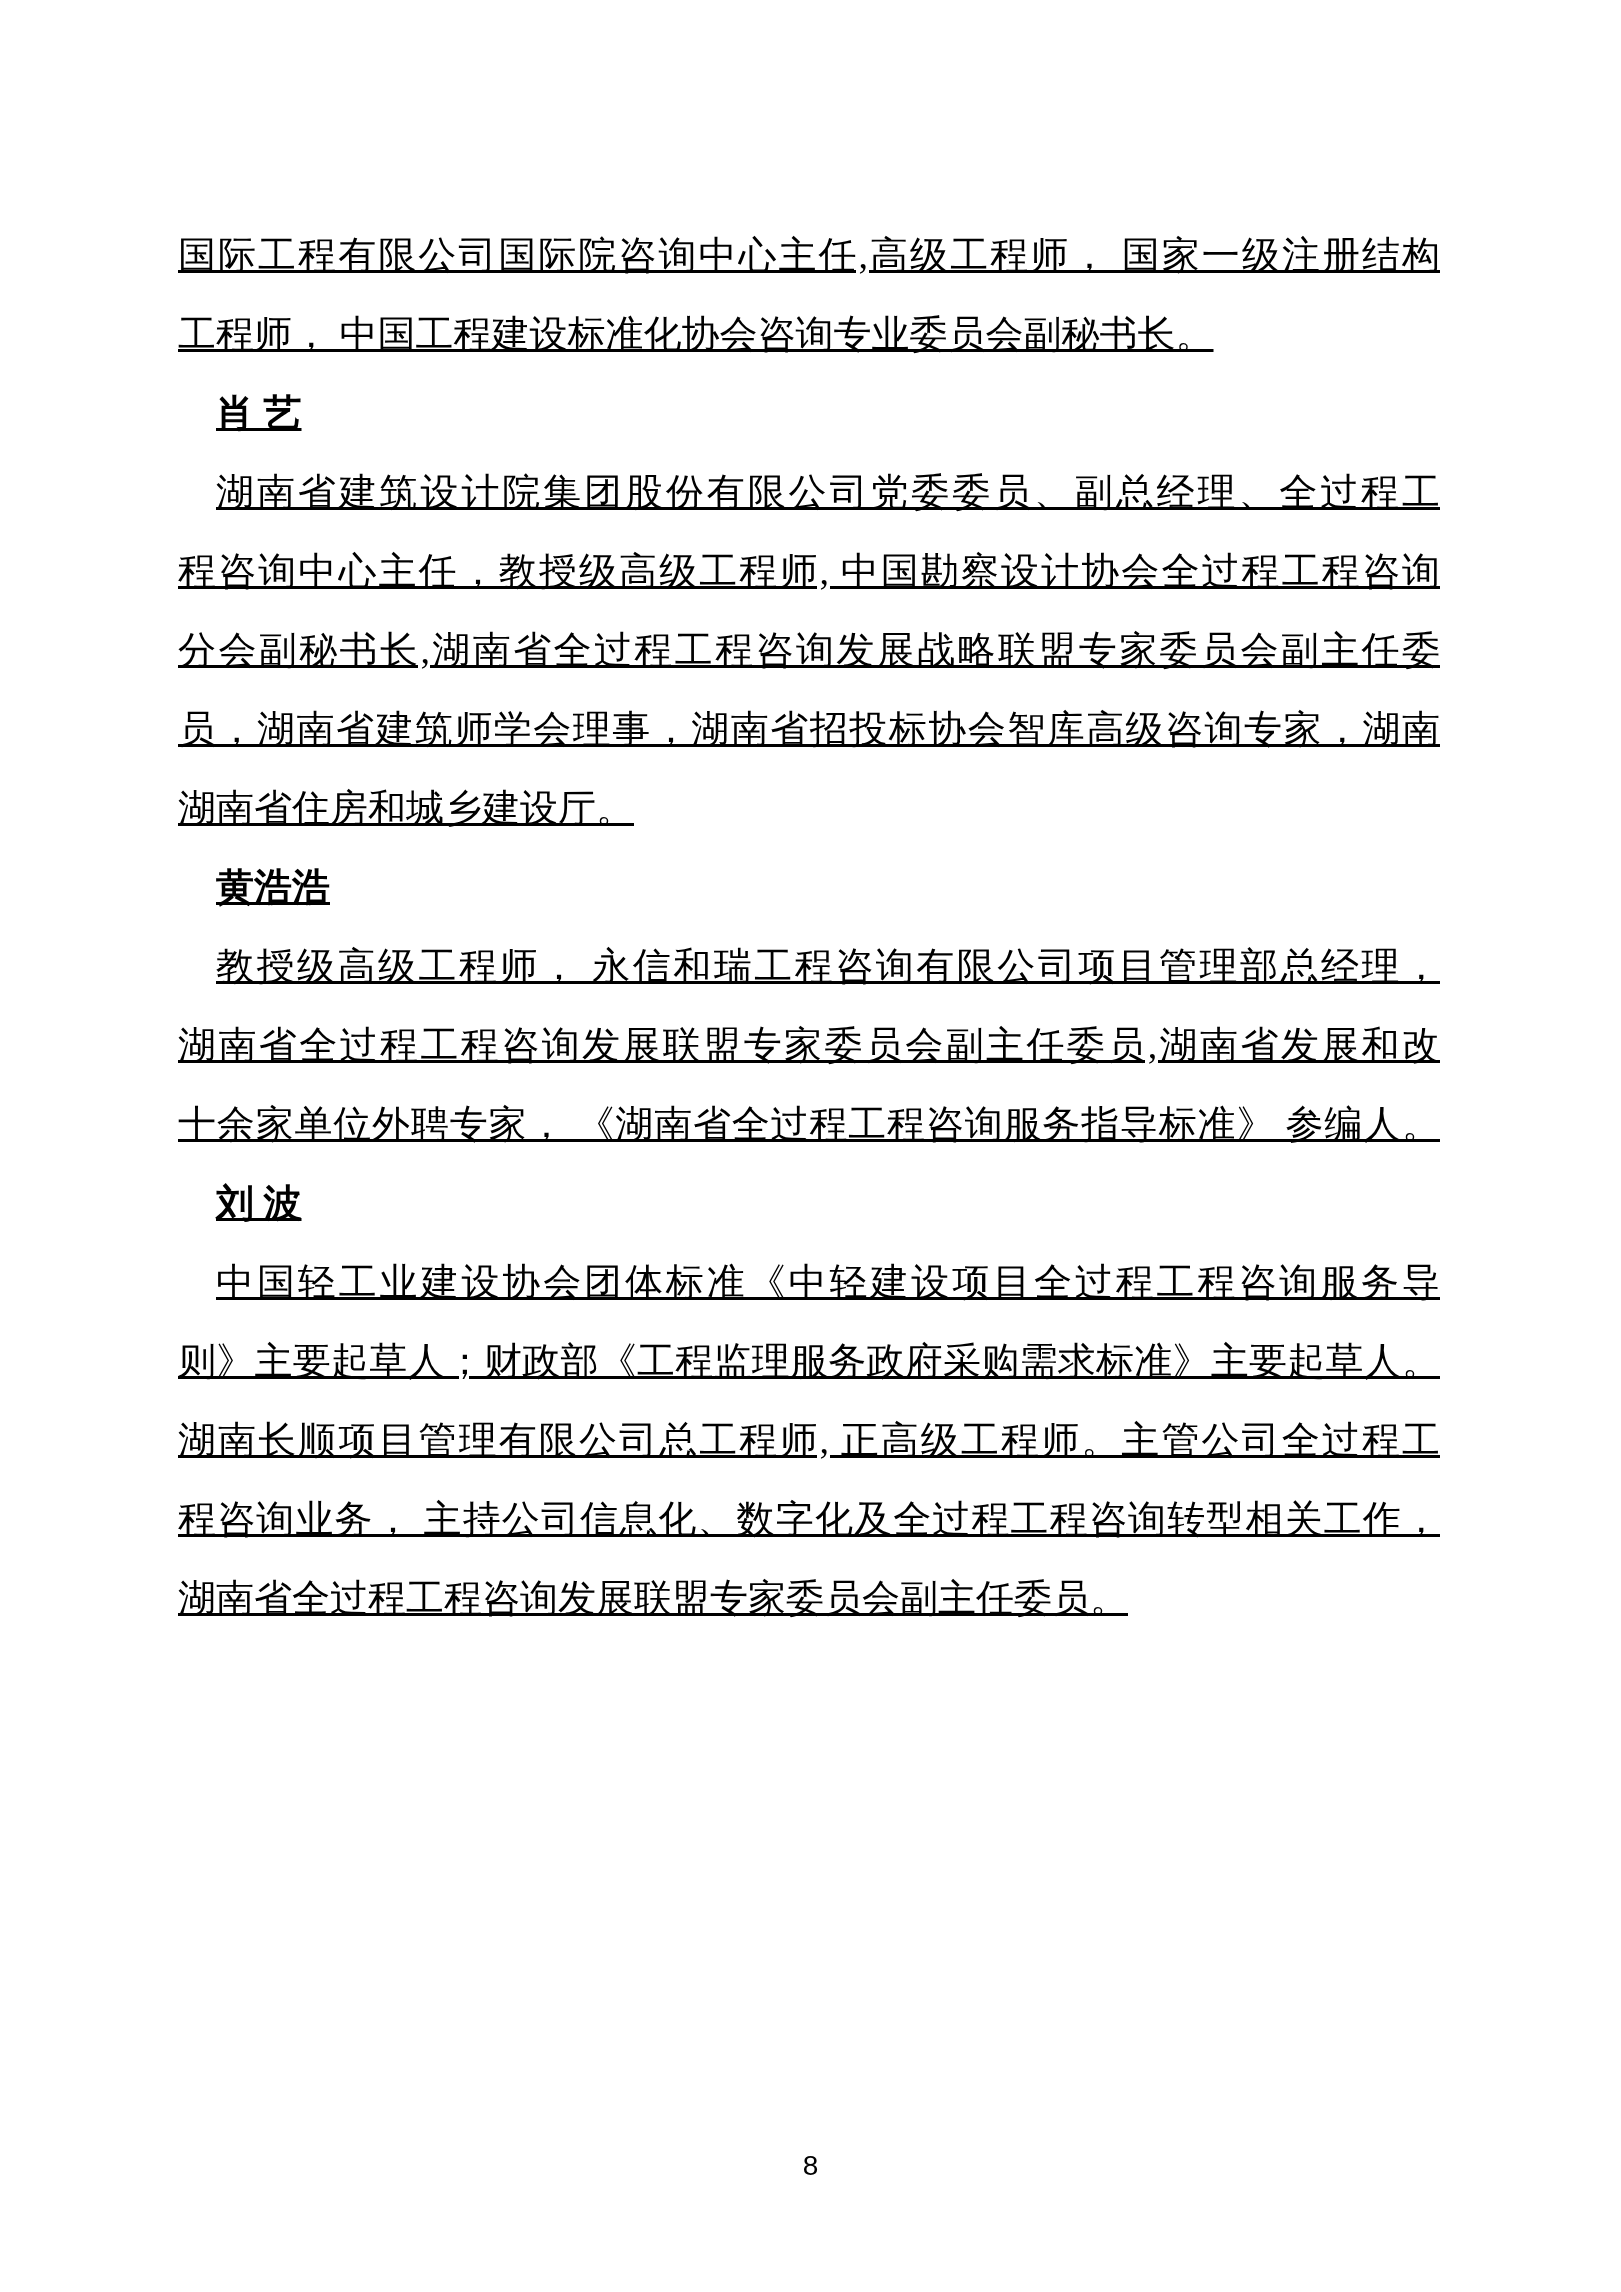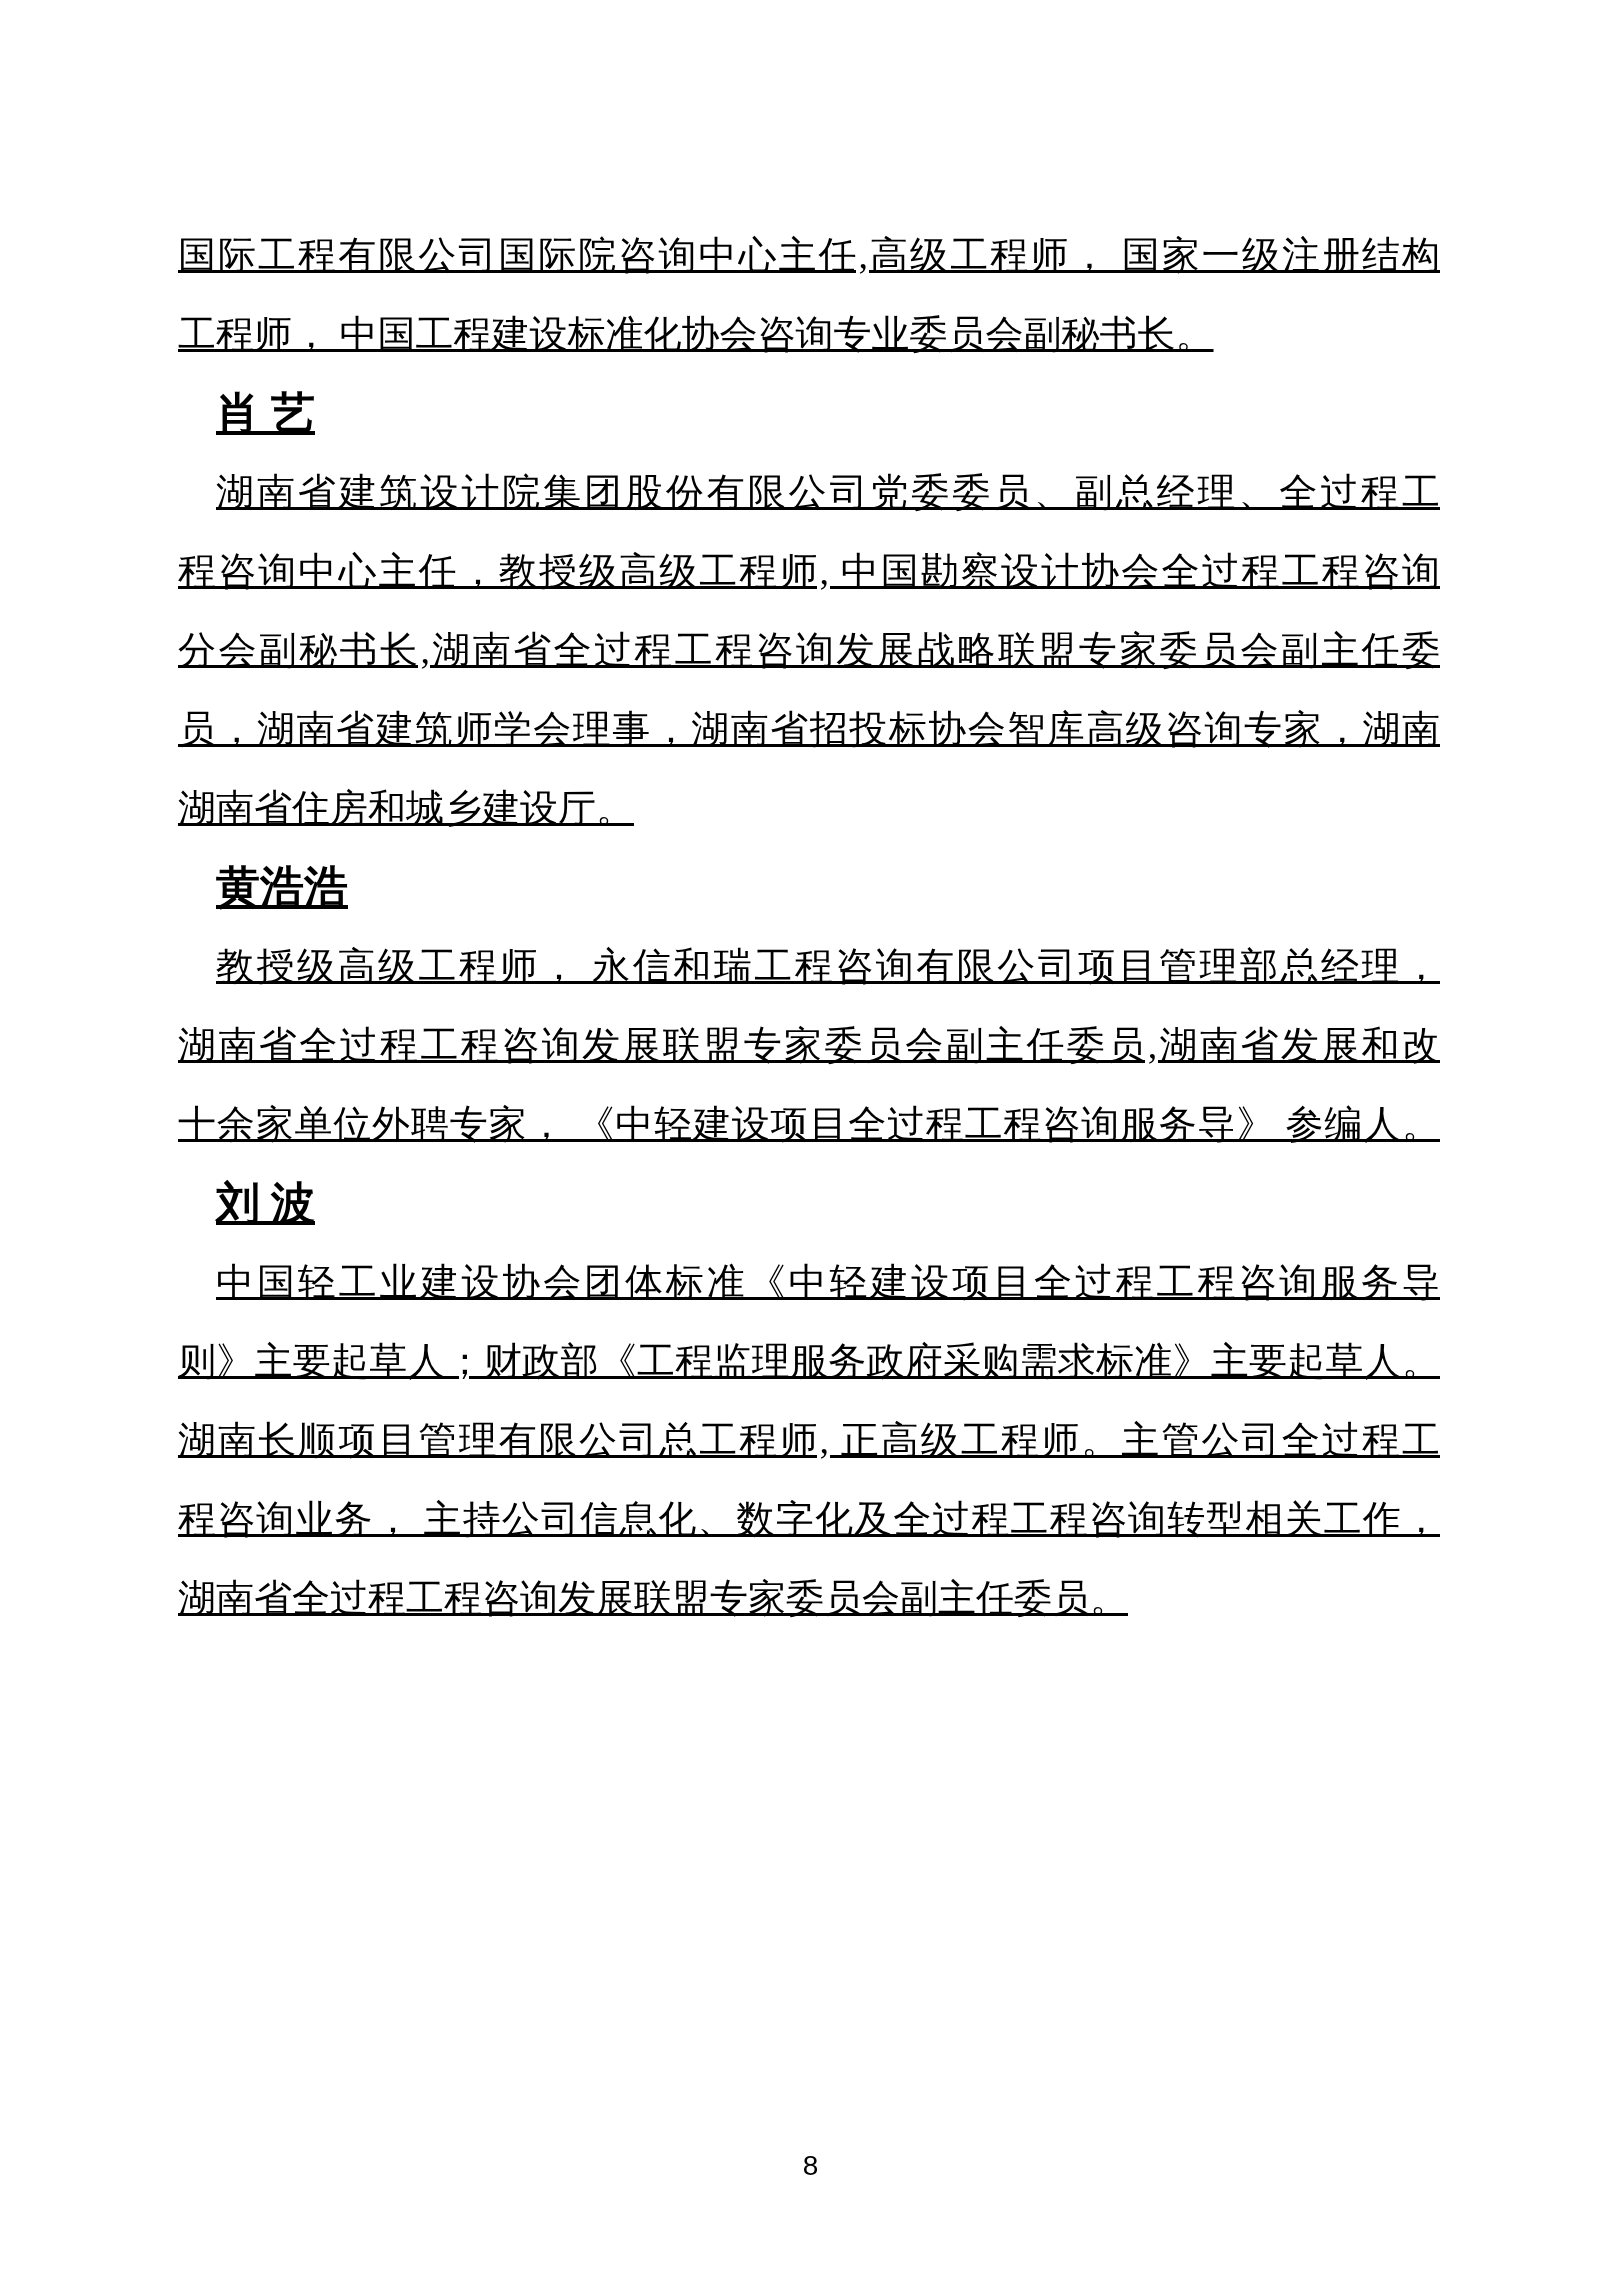--- a/index.html
+++ b/index.html
@@ -29,21 +29,21 @@
     text-align-last: justify;
   }
   .line.last {
     text-align-last: left;
   }
   .line.indent {
     text-indent: 38px;
   }
   .heading {
     font-weight: bold;
-    font-size: 44px;
+    font-size: 38px;
     text-indent: 38px;
     text-align: left;
     text-align-last: left;
   }
   .page-footer {
     position: absolute;
     top: 2150px;
     left: 0;
     width: 1621px;
     text-align: center;
@@ -66,21 +66,21 @@
     <div class="line indent">湖南省建筑设计院集团股份有限公司党委委员、副总经理、全过程工</div>
     <div class="line">程咨询中心主任，教授级高级工程师, 中国勘察设计协会全过程工程咨询</div>
     <div class="line">分会副秘书长,湖南省全过程工程咨询发展战略联盟专家委员会副主任委</div>
     <div class="line">员，湖南省建筑师学会理事，湖南省招投标协会智库高级咨询专家，湖南</div>
     <div class="line last">湖南省住房和城乡建设厅。</div>
 
     <div class="heading">黄浩浩</div>
 
     <div class="line indent">教授级高级工程师， 永信和瑞工程咨询有限公司项目管理部总经理，</div>
     <div class="line">湖南省全过程工程咨询发展联盟专家委员会副主任委员,湖南省发展和改</div>
-    <div class="line">十余家单位外聘专家， 《中轻建设项目全过程工程咨询服务导》 参编人。</div>
+    <div class="line">十余家单位外聘专家， 《湖南省全过程工程咨询服务指导标准》 参编人。</div>
 
     <div class="heading">刘 波</div>
 
     <div class="line indent">中国轻工业建设协会团体标准《中轻建设项目全过程工程咨询服务导</div>
     <div class="line">则》主要起草人；财政部《工程监理服务政府采购需求标准》主要起草人。</div>
     <div class="line">湖南长顺项目管理有限公司总工程师, 正高级工程师。主管公司全过程工</div>
     <div class="line">程咨询业务， 主持公司信息化、数字化及全过程工程咨询转型相关工作，</div>
     <div class="line last">湖南省全过程工程咨询发展联盟专家委员会副主任委员。</div>
 
   </div>

